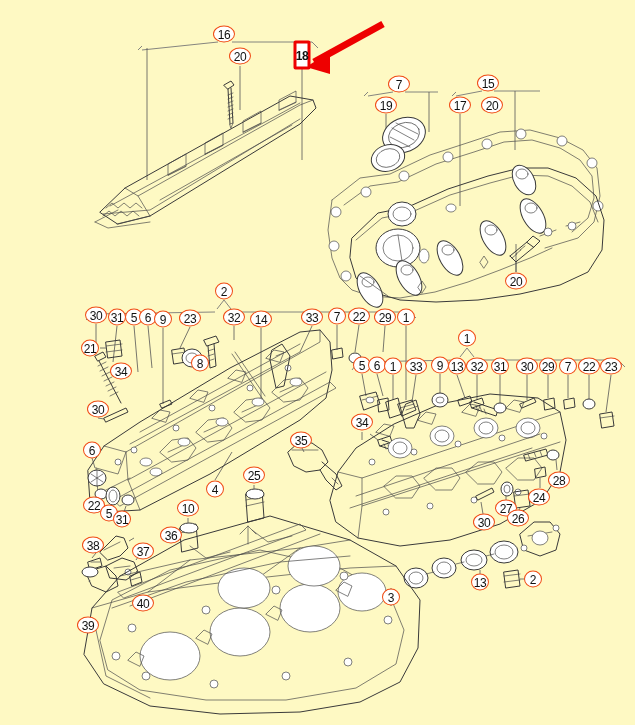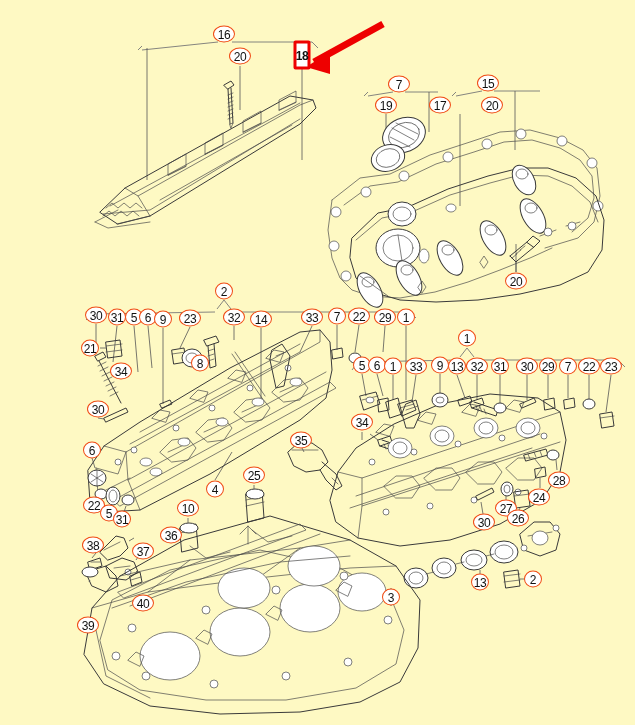--- a/index.html
+++ b/index.html
@@ -562,21 +562,21 @@
     </g>
   </svg>
 
   <div id="callout-layer">
       <div class="callout" style="left: 224px; top: 34px;">16</div>
       <div class="callout" style="left: 240px; top: 56px;">20</div>
       <div class="callout boxed" style="left: 302px; top: 55px;">18</div>
       <div class="callout" style="left: 399px; top: 84px;">7</div>
       <div class="callout" style="left: 488px; top: 83px;">15</div>
       <div class="callout" style="left: 386px; top: 105px;">19</div>
-      <div class="callout" style="left: 440px; top: 105px;">17</div>
+      <div class="callout" style="left: 460px; top: 105px;">17</div>
       <div class="callout" style="left: 492px; top: 105px;">20</div>
       <div class="callout" style="left: 516px; top: 281px;">20</div>
       <div class="callout narrow" style="left: 224px; top: 291px;">2</div>
       <div class="callout" style="left: 96px; top: 315px;">30</div>
       <div class="callout narrow" style="left: 117px; top: 317px;">31</div>
       <div class="callout narrow" style="left: 134px; top: 317px;">5</div>
       <div class="callout narrow" style="left: 148px; top: 317px;">6</div>
       <div class="callout narrow" style="left: 163px; top: 319px;">9</div>
       <div class="callout" style="left: 190px; top: 318px;">23</div>
       <div class="callout" style="left: 234px; top: 317px;">32</div>

